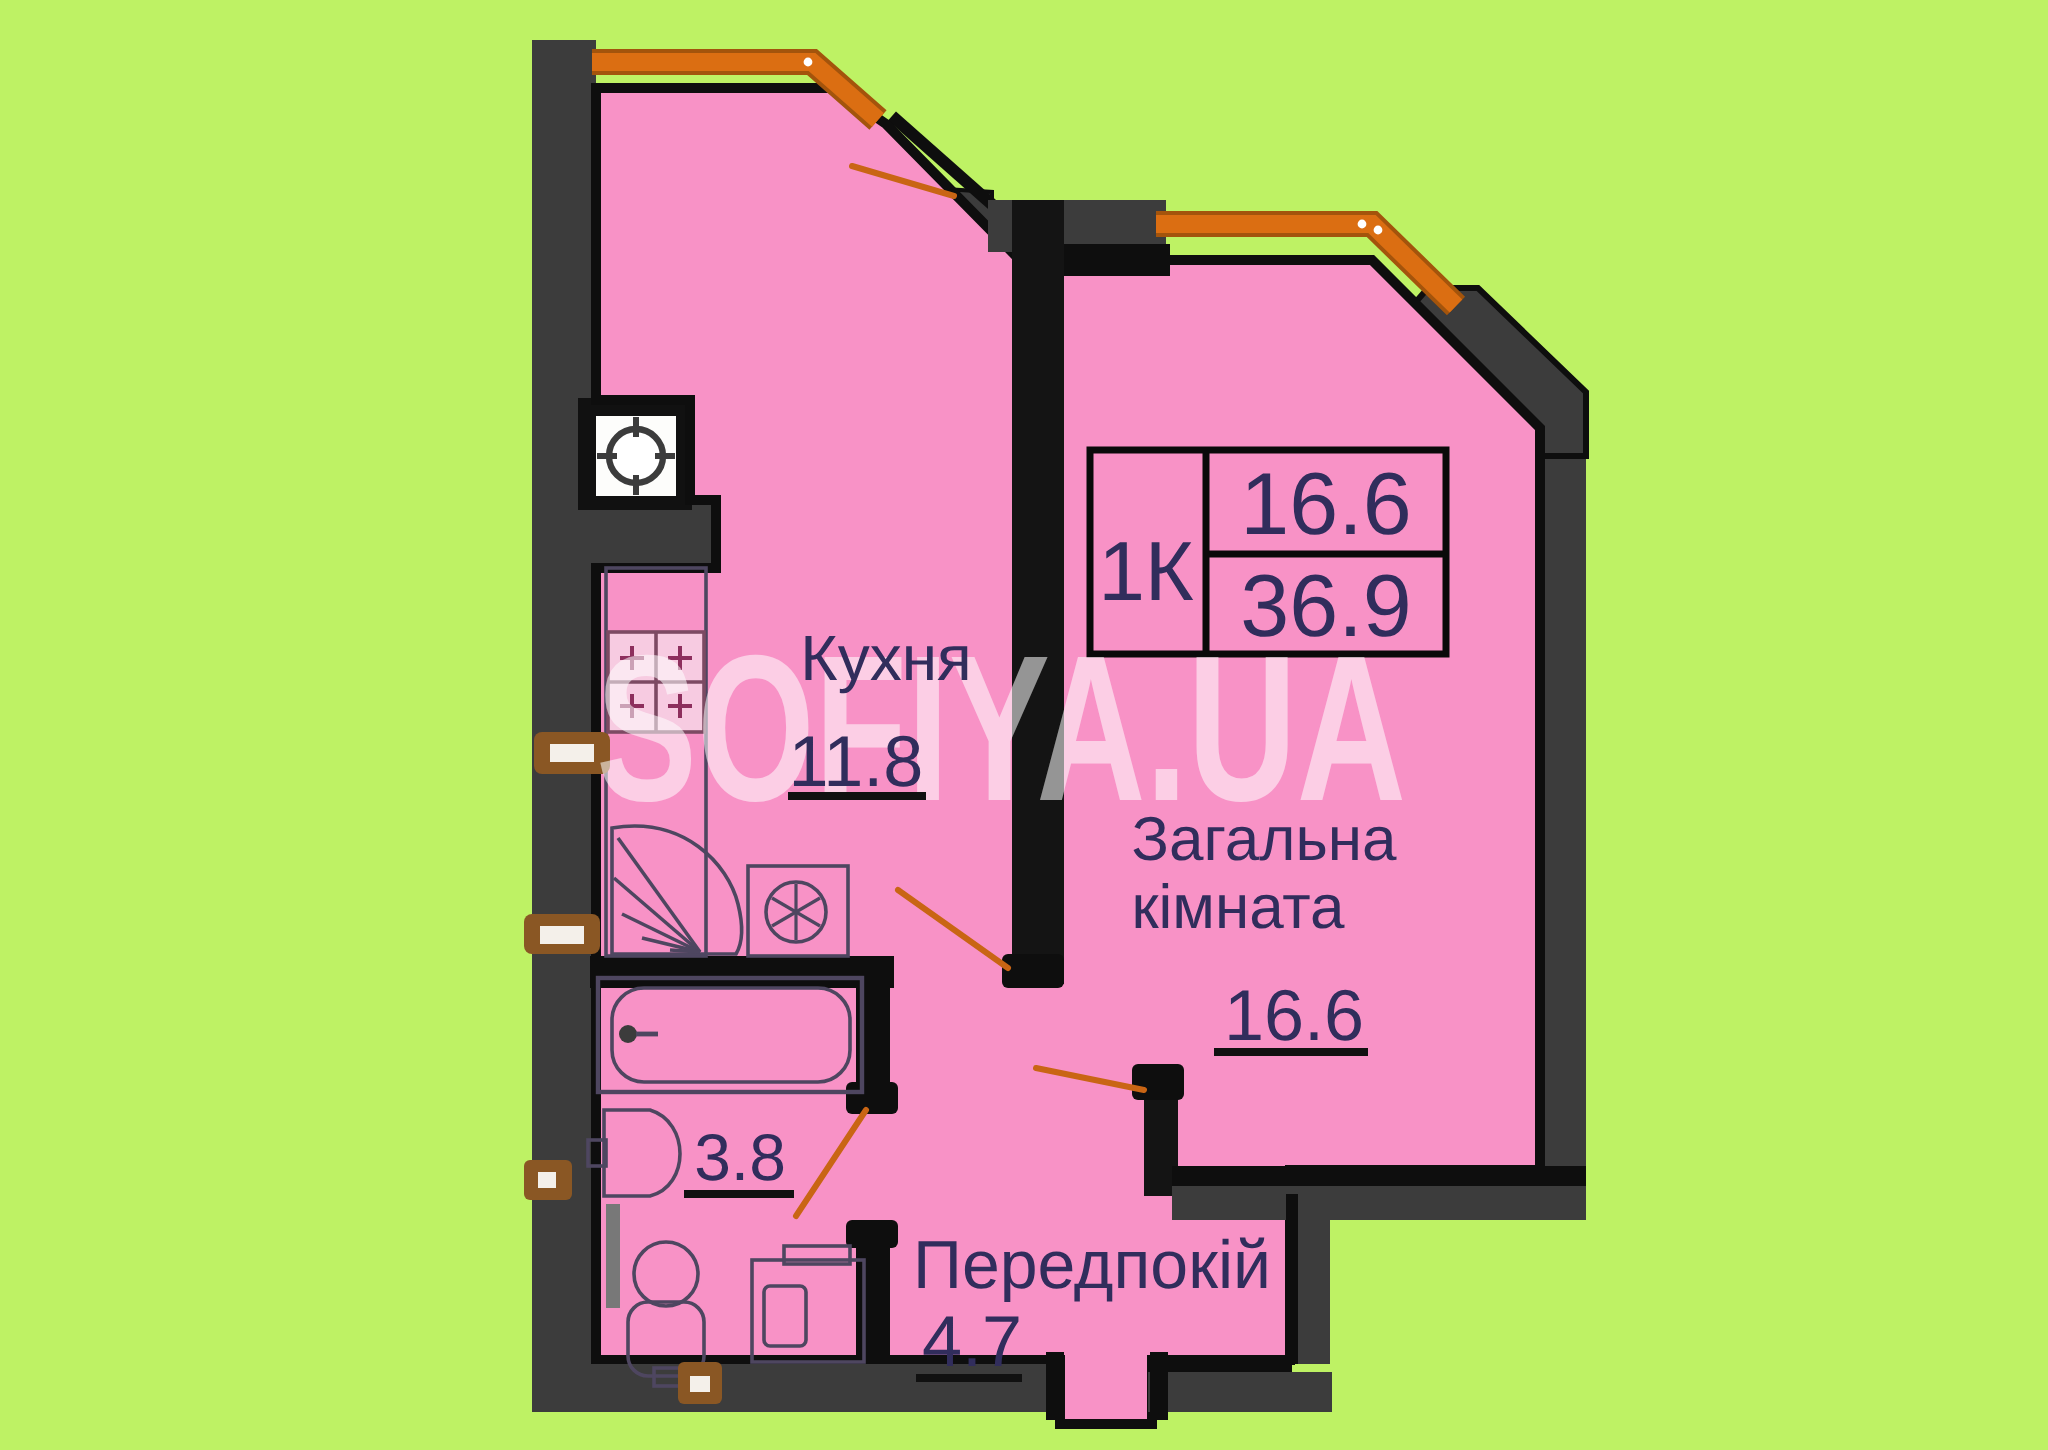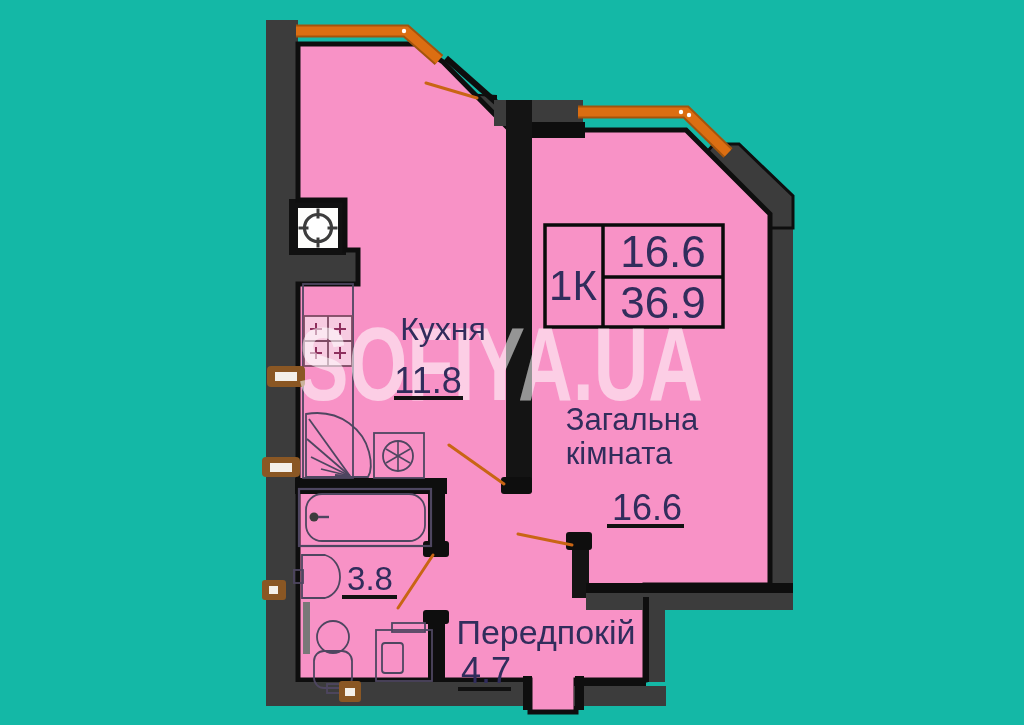--- a/index.html
+++ b/index.html
@@ -1,16 +1,16 @@
 <!DOCTYPE html>
 <html><head>
 <meta charset="utf-8">
 <style>
   html,body{margin:0;padding:0;background:#ffffff;}
-  .stage{position:relative;width:1024px;height:725px;background:#14b8a6;overflow:hidden;
+  .stage{position:relative;width:1024px;height:725px;background:#bef264;overflow:hidden;
          font-family:"Liberation Sans", sans-serif;text-decoration:underline;}
   svg{display:block}
   text{font-family:"Liberation Sans", sans-serif;}
   .room-label{fill:#312D5C;}
   .watermark{fill:#ffffff;fill-opacity:0.55;font-weight:bold;}
 </style>
 </head>
 <body>
 
 <div class="stage">

